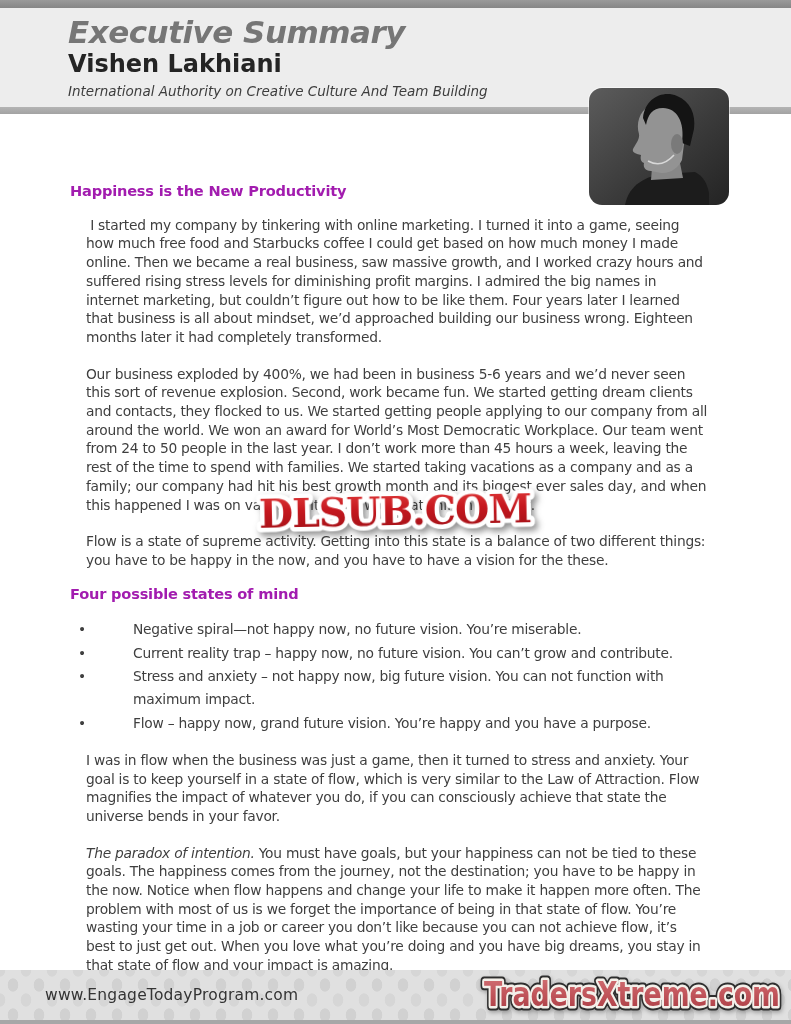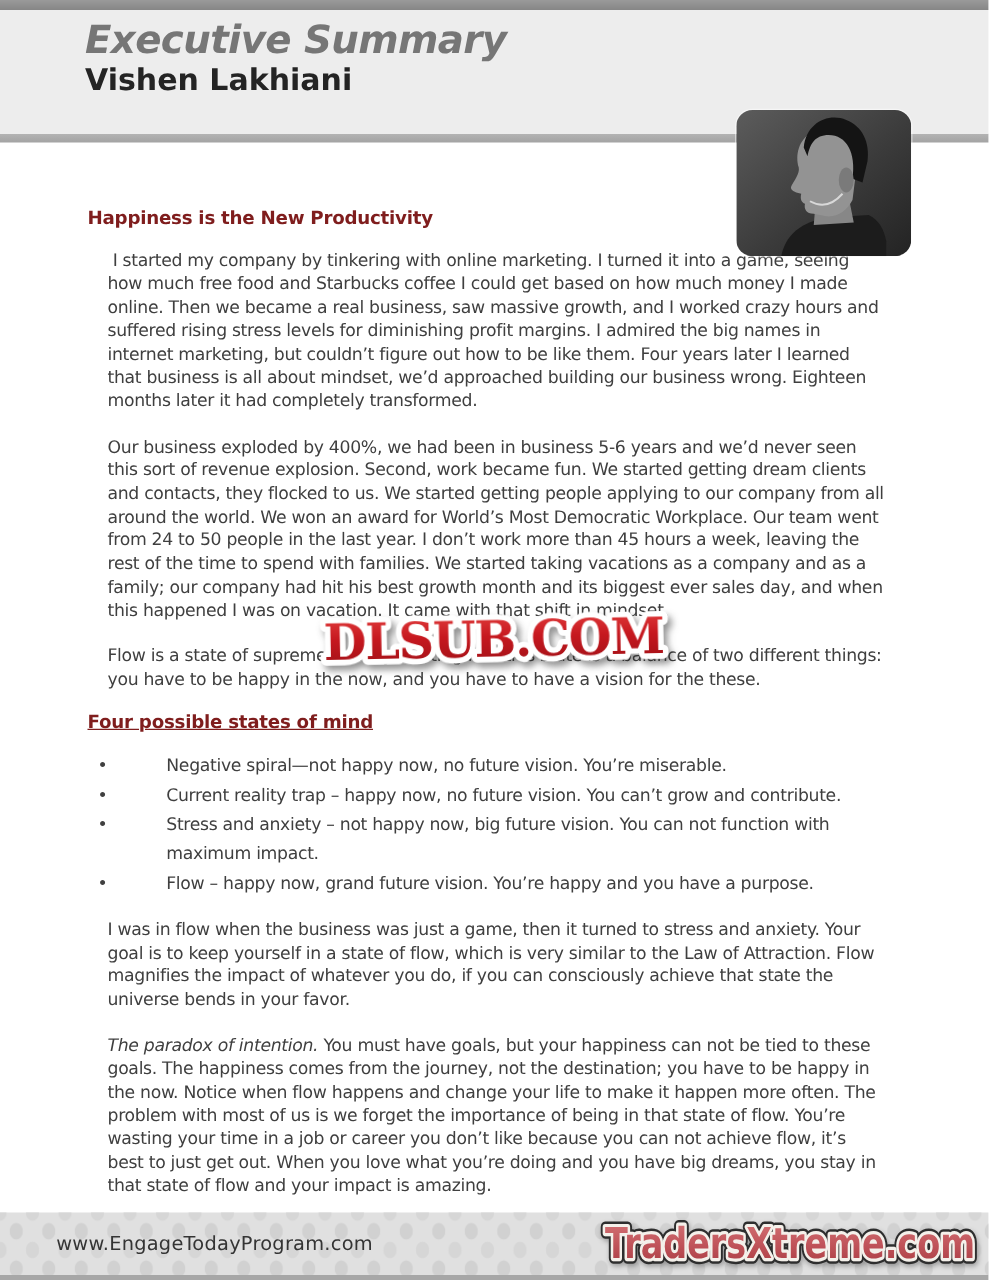--- a/index.html
+++ b/index.html
@@ -22,23 +22,23 @@
   .titleblock{position:relative;height:99px;background:#ededed;box-sizing:border-box;padding:6px 13px 0 68px;}
   .title{font-size:31px;font-style:italic;font-weight:bold;color:#767676;letter-spacing:-.5px;line-height:36px;}
   .author{font-size:24px;font-weight:bold;color:#242424;line-height:28px;}
   .subtitle{font-size:13.5px;font-style:italic;color:#3d3d3d;margin-top:5px;}
   .bar2{height:7px;background:linear-gradient(#b4b4b4,#a3a3a3);}
   .photo{position:absolute;top:88px;left:589px;width:140px;height:117px;border-radius:13px;overflow:hidden;
          z-index:6;box-shadow:0 0 0 1px rgba(255,255,255,.5);}
 
   
   .content{padding:52px 67px 0 70px;font-size:13.8px;line-height:18.7px;color:#3f3f3f;letter-spacing:-.25px;}
-  .content h3{font-size:14.6px;color:#7f1d1d;margin:0 0 15px;font-weight:bold;letter-spacing:-.2px;}
+  .content h3{font-size:14.6px;color:#a21caf;margin:16px 0 15px;font-weight:bold;letter-spacing:-.2px;}
   .content p{margin:0 16px 18px;}
-  .content .h2gap{margin-top:-3px;text-decoration:underline;}
+  .content .h2gap{margin-top:-3px;}
   .content ul{list-style:none;margin:0 0 16px;padding:0;}
   .content li{display:flex;line-height:23.3px;padding-left:8px;}
   .content li .bullet{width:55px;flex:none;}
   .content li .btext{flex:1;}
   .ital{font-style:italic;}
 
   
   .stamp{position:absolute;left:247px;top:482px;z-index:9;transform:rotate(-1.2deg);
          filter:drop-shadow(3px 4px 3px rgba(40,40,40,.5));}
   .tx{position:absolute;right:2px;top:966px;z-index:10;filter:drop-shadow(1px 2px 2px rgba(0,0,0,.3));}
@@ -55,20 +55,21 @@
 </head>
 <body>
 
 <div class="page">
 
   <div class="bar1"></div>
 
   <div class="titleblock">
     <div class="title">Executive Summary</div>
     <div class="author">Vishen Lakhiani</div>
+    <div class="subtitle">International Authority on Creative Culture And Team Building</div>
   </div>
   <div class="bar2"></div>
 
   <div class="photo">
     <svg width="140" height="117" viewBox="0 0 140 117" preserveAspectRatio="none">
       <defs>
         <linearGradient id="g-pbg" x1="0" y1="0" x2="1" y2="1">
           <stop offset="0" stop-color="#5c5c5c"></stop>
           <stop offset="0.55" stop-color="#3b3b3b"></stop>
           <stop offset="1" stop-color="#232323"></stop>

